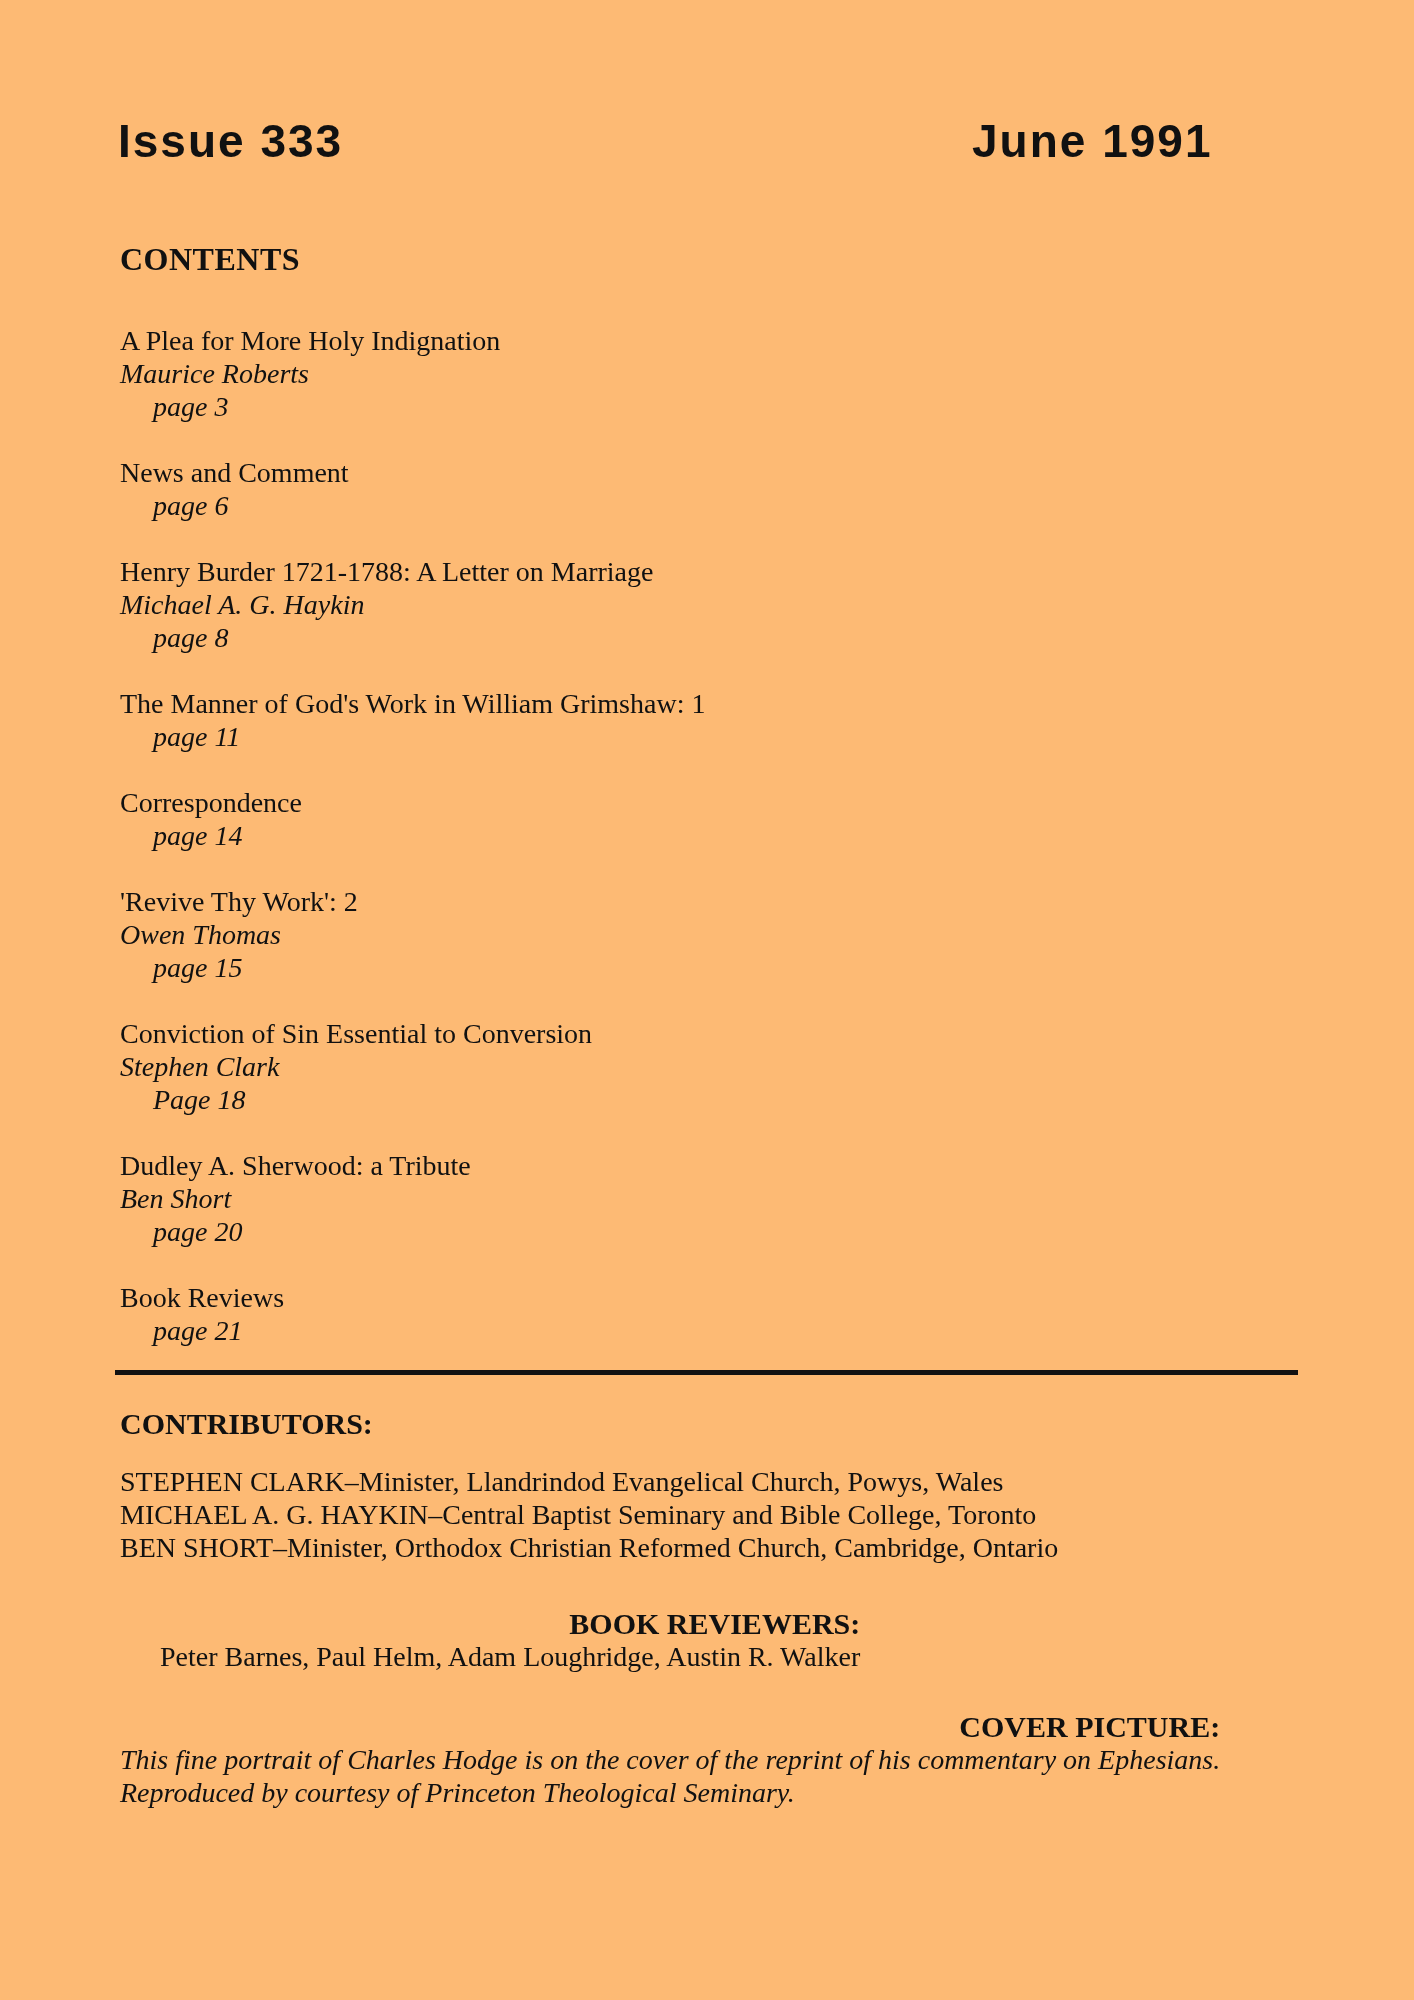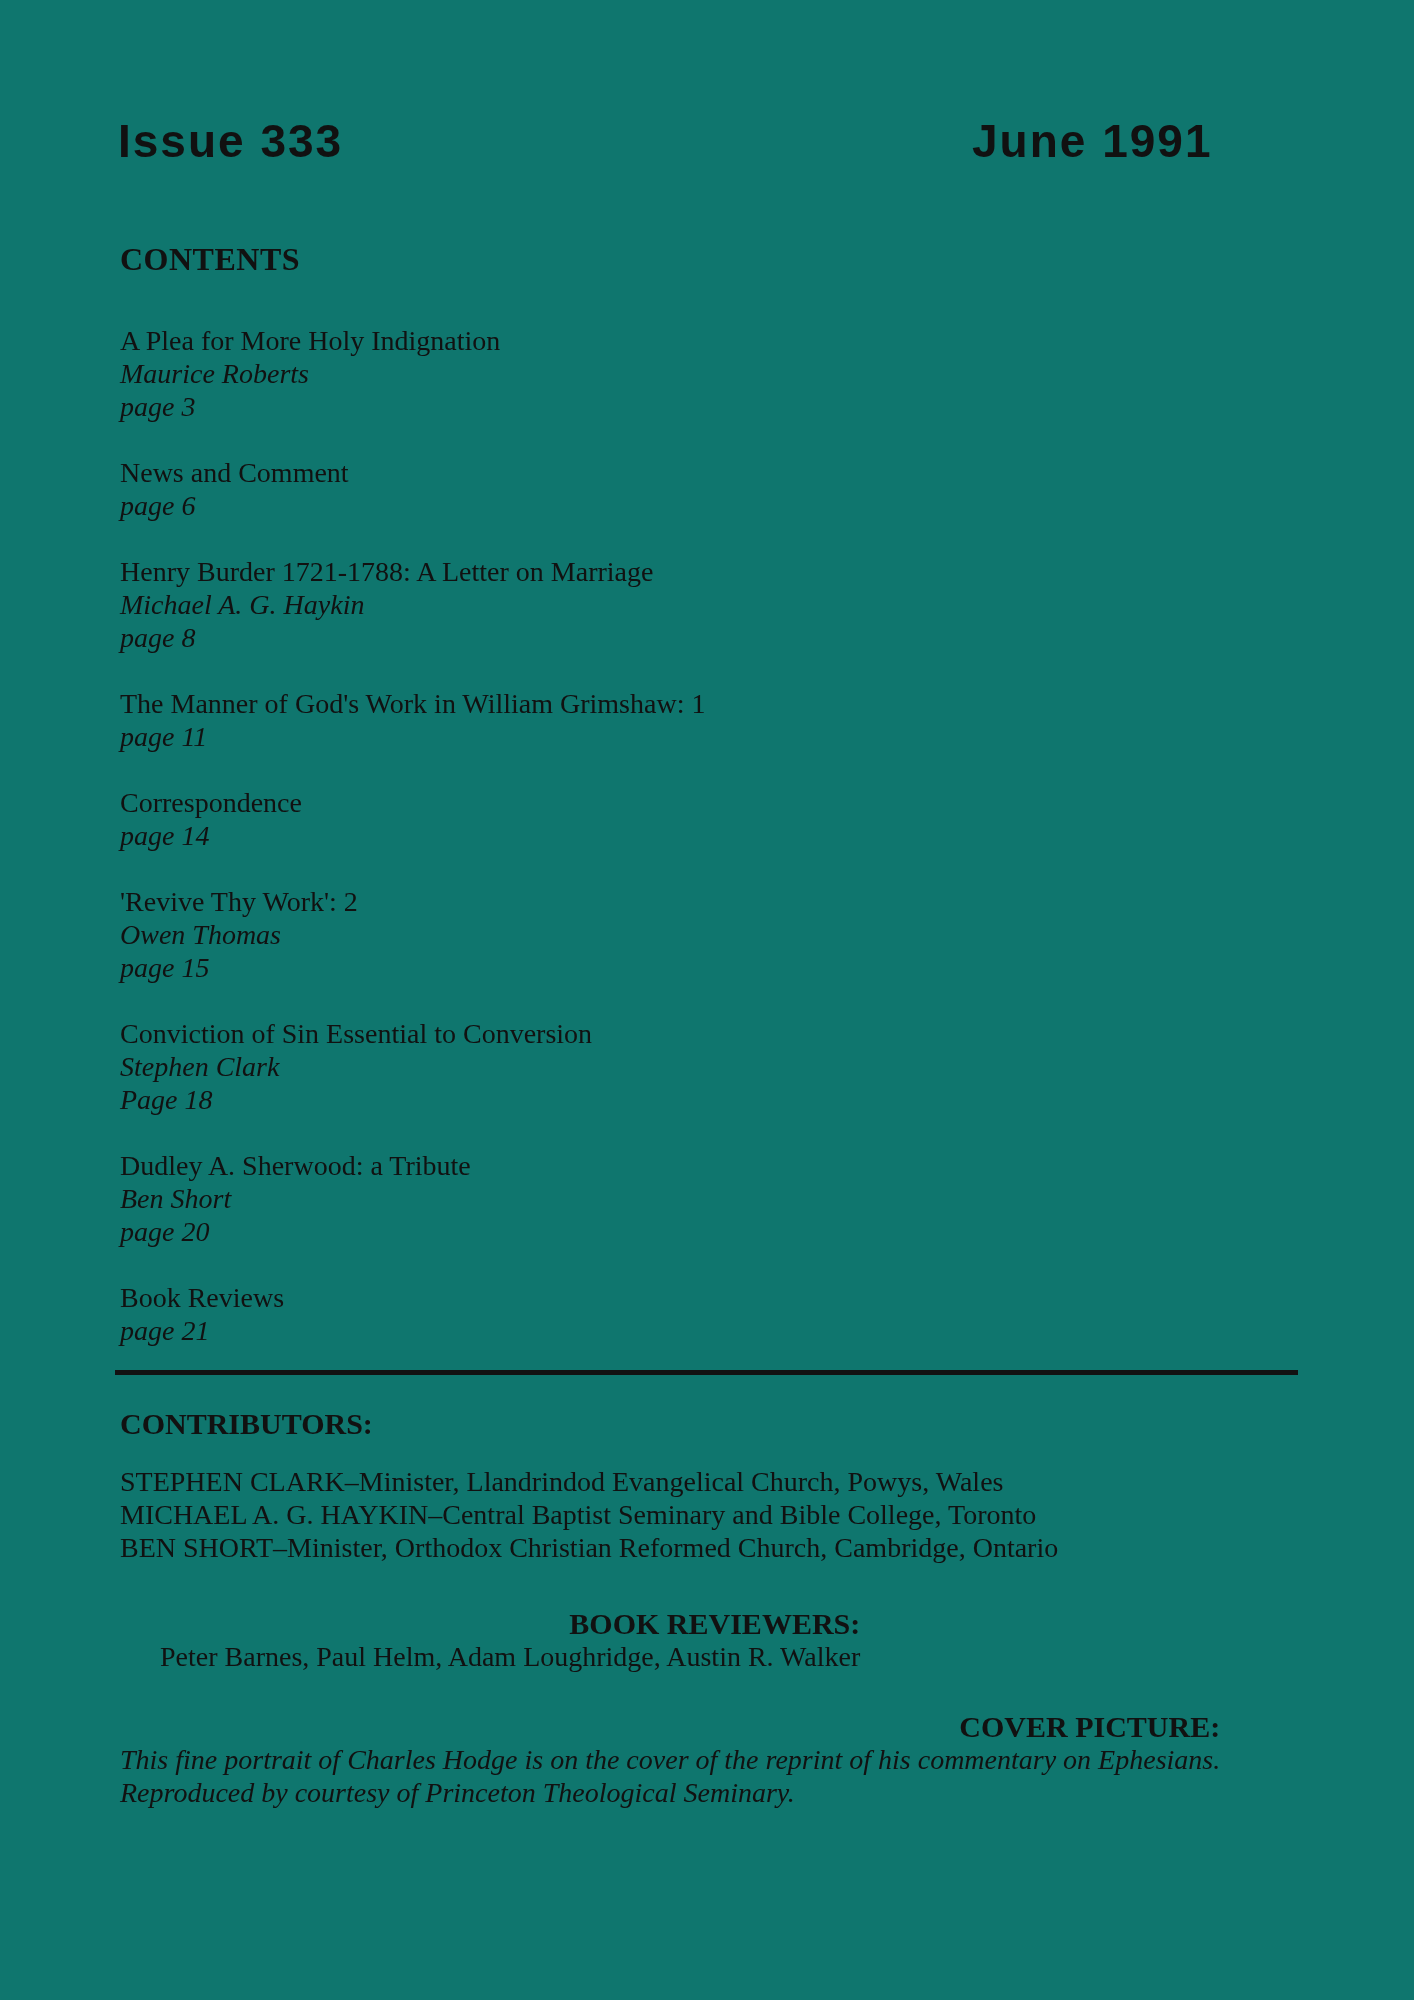--- a/index.html
+++ b/index.html
@@ -1,21 +1,21 @@
 <!DOCTYPE html>
 <html><head>
 <meta charset="utf-8">
 <style>
   html, body { margin: 0; padding: 0; background: #e8e8e8; }
   .page {
     position: relative;
     width: 1414px;
     height: 2000px;
     margin: 0 auto;
-    background: #0f766e;
+    background: #fdba74;
     color: #111111;
     font-family: "Liberation Serif", serif;
     overflow: hidden;
   }
   
   .masthead-issue, .masthead-date {
     position: absolute;
     top: 118px;
     font-family: "Liberation Sans", sans-serif;
     font-weight: bold;
@@ -42,21 +42,21 @@
   .toc {
     position: absolute;
     left: 120px;
     top: 324px;
     width: 1100px;
   }
   .toc-entry { margin: 0 0 33px 0; }
   .toc-entry div { line-height: 33px; font-size: 28px; white-space: nowrap; }
   .toc-title  { font-style: normal; }
   .toc-author { font-style: italic; }
-  .toc-page   { font-style: italic; }
+  .toc-page   { font-style: italic; margin-left: 33px; }
 
   
   .divider {
     position: absolute;
     left: 115px;
     top: 1370px;
     width: 1183px;
     height: 5px;
     background: #121212;
   }

